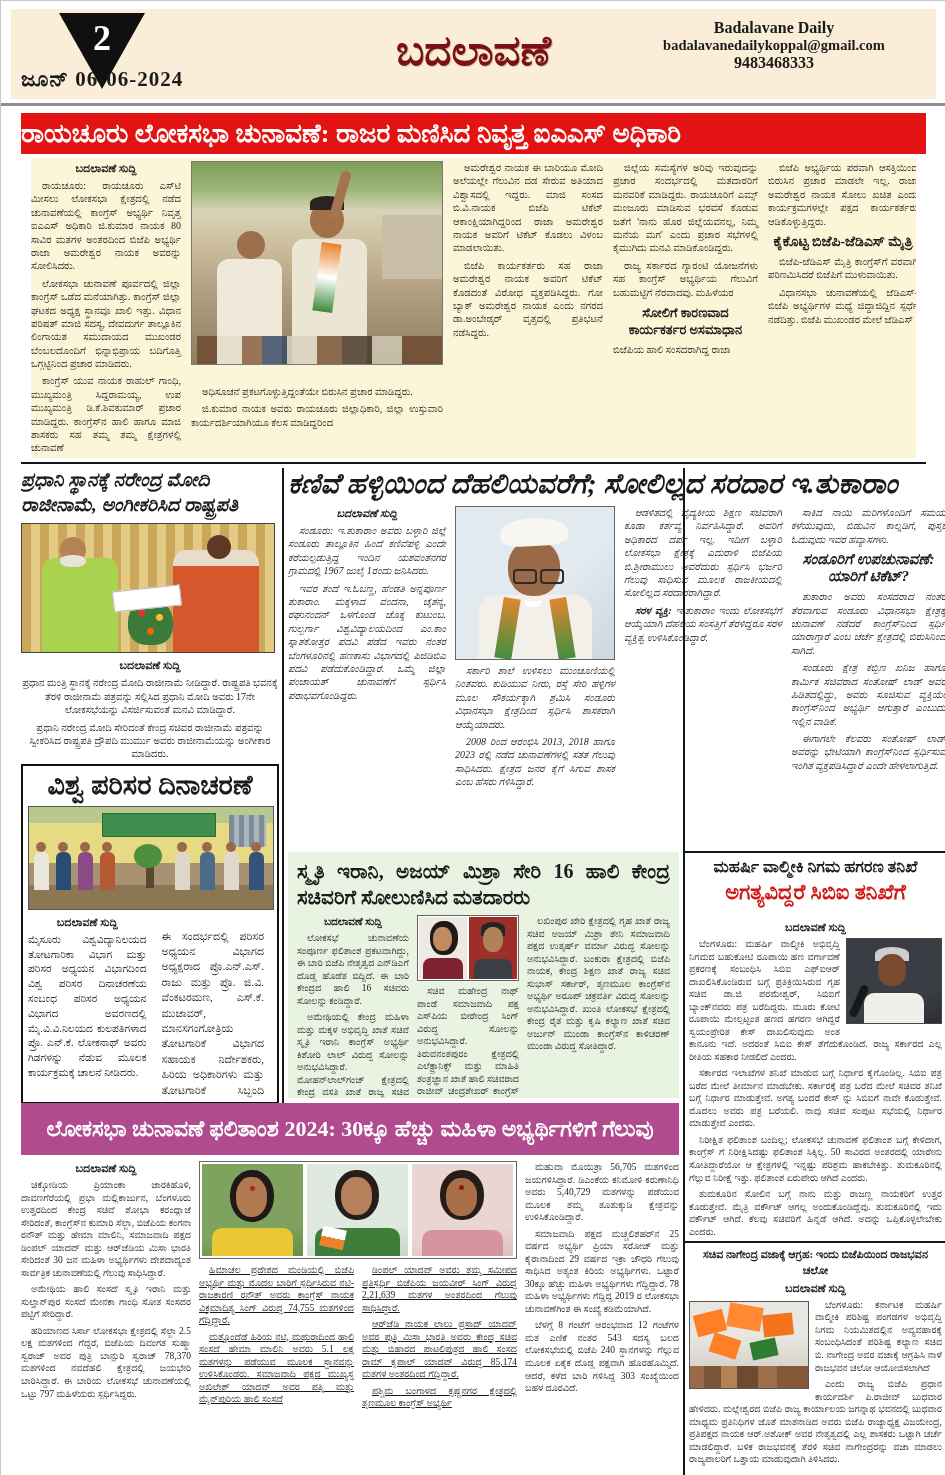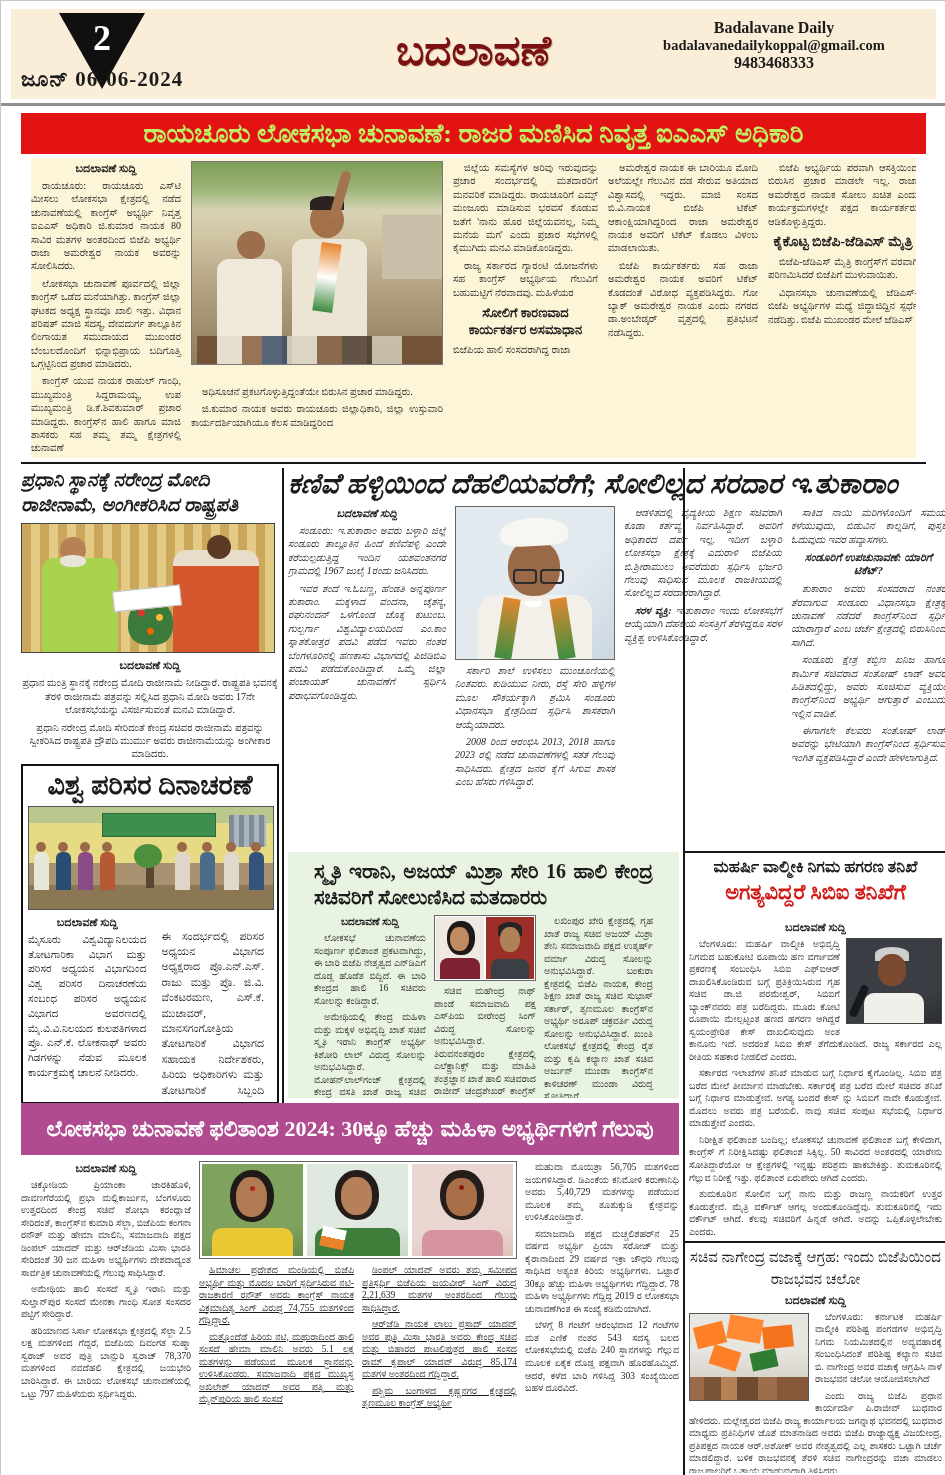--- a/index.html
+++ b/index.html
@@ -30,21 +30,21 @@
     <div class="abs" style="left:0;right:0;top:18px;text-align:center;font-size:42px;font-weight:700;color:#7c1113;text-shadow:1px 1px 0 #d8c7a8;">ಬದಲಾವಣೆ</div>
     <div class="abs" style="right:12px;top:10px;width:300px;text-align:center;">
       <div style="font-size:16px;font-weight:700;">Badalavane Daily</div>
       <div style="font-size:14.5px;font-weight:700;">badalavanedailykoppal@gmail.com</div>
       <div style="font-size:16px;font-weight:700;">9483468333</div>
     </div>
   </header>
 
   <div class="abs" style="left:0;top:102px;width:945px;height:3px;background:#8f8f8f;"></div>
 
-  <div class="abs" style="left:20px;top:112px;width:905px;height:41px;background:#e31313;color:#bef264;font-weight:700;font-size:26px;text-align:center;line-height:41px;overflow:hidden;">ರಾಯಚೂರು ಲೋಕಸಭಾ ಚುನಾವಣೆ: ರಾಜರ ಮಣಿಸಿದ ನಿವೃತ್ತ ಐಎಎಸ್ ಅಧಿಕಾರಿ</div>
+  <div class="abs" style="left:20px;top:112px;width:905px;height:41px;background:#e31313;color:#ffffff;font-weight:700;font-size:26px;line-height:41px;overflow:hidden;">ರಾಯಚೂರು ಲೋಕಸಭಾ ಚುನಾವಣೆ: ರಾಜರ ಮಣಿಸಿದ ನಿವೃತ್ತ ಐಎಎಸ್ ಅಧಿಕಾರಿ</div>
 
   <section class="abs" style="left:30px;top:157px;width:885px;height:300px;background:#fdf5d8;overflow:hidden;">
     <div style="display:flex;gap:10px;height:100%;padding-top:3px;">
       <div style="flex:0 0 150px;">
         <div class="byl">ಬದಲಾವಣೆ ಸುದ್ದಿ</div>
         <p class="bp">ರಾಯಚೂರು: ರಾಯಚೂರು ಎಸ್‌ಟಿ ಮೀಸಲು ಲೋಕಸಭಾ ಕ್ಷೇತ್ರದಲ್ಲಿ ನಡೆದ ಚುನಾವಣೆಯಲ್ಲಿ ಕಾಂಗ್ರೆಸ್ ಅಭ್ಯರ್ಥಿ ನಿವೃತ್ತ ಐಎಎಸ್ ಅಧಿಕಾರಿ ಜಿ.ಕುಮಾರ ನಾಯಕ 80 ಸಾವಿರ ಮತಗಳ ಅಂತರದಿಂದ ಬಿಜೆಪಿ ಅಭ್ಯರ್ಥಿ ರಾಜಾ ಅಮರೇಶ್ವರ ನಾಯಕ ಅವರನ್ನು ಸೋಲಿಸಿದರು.</p>
         <p class="bp">ಲೋಕಸಭಾ ಚುನಾವಣೆ ಪೂರ್ವದಲ್ಲಿ ಜಿಲ್ಲಾ ಕಾಂಗ್ರೆಸ್ ಒಡೆದ ಮನೆಯಾಗಿತ್ತು. ಕಾಂಗ್ರೆಸ್ ಜಿಲ್ಲಾ ಘಟಕದ ಅಧ್ಯಕ್ಷ ಸ್ಥಾನವೂ ಖಾಲಿ ಇತ್ತು. ವಿಧಾನ ಪರಿಷತ್ ಮಾಜಿ ಸದಸ್ಯ, ದೇವದುರ್ಗ ತಾಲ್ಲೂಕಿನ ಲಿಂಗಾಯತ ಸಮುದಾಯದ ಮುಖಂಡರ ಬೆಂಬಲದೊಂದಿಗೆ ಭಿನ್ನಾಭಿಪ್ರಾಯ ಬದಿಗೊತ್ತಿ ಒಗ್ಗಟ್ಟಿನಿಂದ ಪ್ರಚಾರ ಮಾಡಿದರು.</p>
         <p class="bp">ಕಾಂಗ್ರೆಸ್ ಯುವ ನಾಯಕ ರಾಹುಲ್ ಗಾಂಧಿ, ಮುಖ್ಯಮಂತ್ರಿ ಸಿದ್ದರಾಮಯ್ಯ, ಉಪ ಮುಖ್ಯಮಂತ್ರಿ ಡಿ.ಕೆ.ಶಿವಕುಮಾರ್ ಪ್ರಚಾರ ಮಾಡಿದ್ದರು. ಕಾಂಗ್ರೆಸ್‌ನ ಹಾಲಿ ಹಾಗೂ ಮಾಜಿ ಶಾಸಕರು ಸಹ ತಮ್ಮ ತಮ್ಮ ಕ್ಷೇತ್ರಗಳಲ್ಲಿ ಚುನಾವಣೆ</p>
       </div>
       <div style="flex:0 0 250px;">
@@ -56,29 +56,29 @@
           <div class="s" style="left:40%;bottom:0;width:30%;height:62%;background:#ece5d4;border-radius:12px 12px 0 0;"></div>
           <div class="s" style="left:50%;bottom:26%;width:8%;height:34%;background:linear-gradient(180deg,#e8832b,#ffffff 50%,#3c8a3c);transform:rotate(8deg);"></div>
           <div class="s" style="left:47%;top:20%;width:34px;height:36px;border-radius:50%;background:#a27049;"></div>
           <div class="s" style="left:47%;top:17%;width:34px;height:14px;border-radius:50% 50% 0 0;background:#2c2320;"></div>
           <div class="s" style="left:57%;top:4%;width:10px;height:52px;background:#a3744f;transform:rotate(16deg);border-radius:5px;"></div>
           <div class="s" style="left:2%;bottom:0;width:100%;height:14%;background:linear-gradient(90deg,#6f4a30 0 8%,#e4dccb 8% 18%,#8a5f40 18% 26%,#3a4d66 26% 36%,#d9d2c0 36% 48%,#7a5436 48% 58%,#4a3a2c 58% 70%,#cfc7b4 70% 82%,#6f4a30 82% 100%);opacity:.85;"></div>
         </div>
         <p class="bp" style="margin-top:20px;">ಅಧಿಸೂಚನೆ ಪ್ರಕಟಗೊಳ್ಳುತ್ತಿದ್ದಂತೆಯೇ ಬಿರುಸಿನ ಪ್ರಚಾರ ಮಾಡಿದ್ದರು.</p>
         <p class="bp">ಜಿ.ಕುಮಾರ ನಾಯಕ ಅವರು ರಾಯಚೂರು ಜಿಲ್ಲಾಧಿಕಾರಿ, ಜಿಲ್ಲಾ ಉಸ್ತುವಾರಿ ಕಾರ್ಯದರ್ಶಿಯಾಗಿಯೂ ಕೆಲಸ ಮಾಡಿದ್ದರಿಂದ</p>
       </div>
+      <div style="flex:0 0 150px;">
+        <p class="bp">ಅಮರೇಶ್ವರ ನಾಯಕ ಈ ಬಾರಿಯೂ ಮೋದಿ ಅಲೆಯಲ್ಲೇ ಗೆಲುವಿನ ದಡ ಸೇರುವ ಅತಿಯಾದ ವಿಶ್ವಾಸದಲ್ಲಿ ಇದ್ದರು. ಮಾಜಿ ಸಂಸದ ಬಿ.ವಿ.ನಾಯಕ ಬಿಜೆಪಿ ಟಿಕೆಟ್ ಆಕಾಂಕ್ಷಿಯಾಗಿದ್ದರಿಂದ ರಾಜಾ ಅಮರೇಶ್ವರ ನಾಯಕ ಅವರಿಗೆ ಟಿಕೆಟ್ ಕೊಡಲು ವಿಳಂಬ ಮಾಡಲಾಯಿತು.</p>
+        <p class="bp">ಬಿಜೆಪಿ ಕಾರ್ಯಕರ್ತರು ಸಹ ರಾಜಾ ಅಮರೇಶ್ವರ ನಾಯಕ ಅವರಿಗೆ ಟಿಕೆಟ್ ಕೊಡದಂತೆ ವಿರೋಧ ವ್ಯಕ್ತಪಡಿಸಿದ್ದರು. ಗೋ ಬ್ಯಾಕ್ ಅಮರೇಶ್ವರ ನಾಯಕ ಎಂದು ನಗರದ ಡಾ.ಅಂಬೇಡ್ಕರ್ ವೃತ್ತದಲ್ಲಿ ಪ್ರತಿಭಟನೆ ನಡೆಸಿದ್ದರು.</p>
+      </div>
       <div style="flex:0 0 145px;">
         <p class="bp">ಜಿಲ್ಲೆಯ ಸಮಸ್ಯೆಗಳ ಅರಿವು ಇರುವುದನ್ನು ಪ್ರಚಾರ ಸಂದರ್ಭದಲ್ಲಿ ಮತದಾರರಿಗೆ ಮನವರಿಕೆ ಮಾಡಿದ್ದರು. ರಾಯಚೂರಿಗೆ ಎಮ್ಸ್ ಮಂಜೂರು ಮಾಡಿಸುವ ಭರವಸೆ ಕೊಡುವ ಜತೆಗೆ 'ನಾನು ಹೊರ ಜಿಲ್ಲೆಯವನಲ್ಲ, ನಿಮ್ಮ ಮನೆಯ ಮಗ' ಎಂದು ಪ್ರಚಾರ ಸಭೆಗಳಲ್ಲಿ ಕೈಮುಗಿದು ಮನವಿ ಮಾಡಿಕೊಂಡಿದ್ದರು.</p>
         <p class="bp">ರಾಜ್ಯ ಸರ್ಕಾರದ ಗ್ಯಾರಂಟಿ ಯೋಜನೆಗಳು ಸಹ ಕಾಂಗ್ರೆಸ್ ಅಭ್ಯರ್ಥಿಯ ಗೆಲುವಿಗೆ ಬಹುಮಟ್ಟಿಗೆ ನೆರವಾದವು. ಮಹಿಳೆಯರ</p>
         <div class="sub" style="font-size:13px;line-height:1.3;margin:6px 0 4px;">ಸೋಲಿಗೆ ಕಾರಣವಾದ ಕಾರ್ಯಕರ್ತರ ಅಸಮಾಧಾನ</div>
         <p class="bp" style="text-indent:0;">ಬಿಜೆಪಿಯ ಹಾಲಿ ಸಂಸದರಾಗಿದ್ದ ರಾಜಾ</p>
-      </div>
-      <div style="flex:0 0 150px;">
-        <p class="bp">ಅಮರೇಶ್ವರ ನಾಯಕ ಈ ಬಾರಿಯೂ ಮೋದಿ ಅಲೆಯಲ್ಲೇ ಗೆಲುವಿನ ದಡ ಸೇರುವ ಅತಿಯಾದ ವಿಶ್ವಾಸದಲ್ಲಿ ಇದ್ದರು. ಮಾಜಿ ಸಂಸದ ಬಿ.ವಿ.ನಾಯಕ ಬಿಜೆಪಿ ಟಿಕೆಟ್ ಆಕಾಂಕ್ಷಿಯಾಗಿದ್ದರಿಂದ ರಾಜಾ ಅಮರೇಶ್ವರ ನಾಯಕ ಅವರಿಗೆ ಟಿಕೆಟ್ ಕೊಡಲು ವಿಳಂಬ ಮಾಡಲಾಯಿತು.</p>
-        <p class="bp">ಬಿಜೆಪಿ ಕಾರ್ಯಕರ್ತರು ಸಹ ರಾಜಾ ಅಮರೇಶ್ವರ ನಾಯಕ ಅವರಿಗೆ ಟಿಕೆಟ್ ಕೊಡದಂತೆ ವಿರೋಧ ವ್ಯಕ್ತಪಡಿಸಿದ್ದರು. ಗೋ ಬ್ಯಾಕ್ ಅಮರೇಶ್ವರ ನಾಯಕ ಎಂದು ನಗರದ ಡಾ.ಅಂಬೇಡ್ಕರ್ ವೃತ್ತದಲ್ಲಿ ಪ್ರತಿಭಟನೆ ನಡೆಸಿದ್ದರು.</p>
       </div>
       <div style="flex:0 0 150px;">
         <p class="bp">ಬಿಜೆಪಿ ಅಭ್ಯರ್ಥಿಯ ಪರವಾಗಿ ಆಸಕ್ತಿಯಿಂದ ಬಿರುಸಿನ ಪ್ರಚಾರ ಮಾಡಲೇ ಇಲ್ಲ. ರಾಜಾ ಅಮರೇಶ್ವರ ನಾಯಕ ಸೋಲು ಖಚಿತ ಎಂದು ಕಾರ್ಯಕ್ರಮಗಳಲ್ಲೇ ಪಕ್ಷದ ಕಾರ್ಯಕರ್ತರು ಆಡಿಕೊಳ್ಳುತ್ತಿದ್ದರು.</p>
         <div class="sub" style="font-size:14px;margin:6px 0 5px;">ಕೈಕೊಟ್ಟ ಬಿಜೆಪಿ-ಜೆಡಿಎಸ್ ಮೈತ್ರಿ</div>
         <p class="bp">ಬಿಜೆಪಿ-ಜೆಡಿಎಸ್ ಮೈತ್ರಿ ಕಾಂಗ್ರೆಸ್‌ಗೆ ವರವಾಗಿ ಪರಿಣಮಿಸಿದರೆ ಬಿಜೆಪಿಗೆ ಮುಳುವಾಯಿತು.</p>
         <p class="bp">ವಿಧಾನಸಭಾ ಚುನಾವಣೆಯಲ್ಲಿ ಜೆಡಿಎಸ್-ಬಿಜೆಪಿ ಅಭ್ಯರ್ಥಿಗಳ ಮಧ್ಯೆ ಜಿದ್ದಾಜಿದ್ದಿನ ಸ್ಪರ್ಧೆ ನಡೆದಿತ್ತು. ಬಿಜೆಪಿ ಮುಖಂಡರ ಮೇಲೆ ಜೆಡಿಎಸ್</p>
       </div>
     </div>
   </section>
 
@@ -153,29 +153,29 @@
         </div>
         <p class="bp" style="margin-top:4px;">ಸರ್ಕಾರಿ ಶಾಲೆ ಉಳಿಸಲು ಮುಂಚೂಣಿಯಲ್ಲಿ ನಿಂತವರು. ಕುಡಿಯುವ ನೀರು, ರಸ್ತೆ ಸೇರಿ ಹಳ್ಳಿಗಳ ಮೂಲ ಸೌಕರ್ಯಕ್ಕಾಗಿ ಶ್ರಮಿಸಿ ಸಂಡೂರು ವಿಧಾನಸಭಾ ಕ್ಷೇತ್ರದಿಂದ ಸ್ಪರ್ಧಿಸಿ ಶಾಸಕರಾಗಿ ಆಯ್ಕೆಯಾದರು.</p>
         <p class="bp">2008 ರಿಂದ ಆರಂಭಿಸಿ 2013, 2018 ಹಾಗೂ 2023 ರಲ್ಲಿ ನಡೆದ ಚುನಾವಣೆಗಳಲ್ಲಿ ಸತತ ಗೆಲುವು ಸಾಧಿಸಿದರು. ಕ್ಷೇತ್ರದ ಜನರ ಕೈಗೆ ಸಿಗುವ ಶಾಸಕ ಎಂಬ ಹೆಸರು ಗಳಿಸಿದ್ದಾರೆ.</p>
       </div>
       <div style="flex:0 0 158px;">
         <p class="bp">ಆಡಳಿತದಲ್ಲಿ ವೈದ್ಯಕೀಯ ಶಿಕ್ಷಣ ಸಚಿವರಾಗಿ ಕೂಡಾ ಕರ್ತವ್ಯ ನಿರ್ವಹಿಸಿದ್ದಾರೆ. ಅವರಿಗೆ ಅಧಿಕಾರದ ದರ್ಪ ಇಲ್ಲ. ಇದೀಗ ಬಳ್ಳಾರಿ ಲೋಕಸಭಾ ಕ್ಷೇತ್ರಕ್ಕೆ ಎದುರಾಳಿ ಬಿಜೆಪಿಯ ಬಿ.ಶ್ರೀರಾಮುಲು ಅವರೆದುರು ಸ್ಪರ್ಧಿಸಿ ಭರ್ಜರಿ ಗೆಲುವು ಸಾಧಿಸುವ ಮೂಲಕ ರಾಜಕೀಯದಲ್ಲಿ ಸೋಲಿಲ್ಲದ ಸರದಾರರಾಗಿದ್ದಾರೆ.</p>
         <p class="bp"><b>ಸರಳ ವ್ಯಕ್ತಿ:</b> <span>ಇ.ತುಕಾರಾಂ ಇಂದು ಲೋಕಸಭೆಗೆ ಆಯ್ಕೆಯಾಗಿ ದೆಹಲಿಯ ಸಂಸತ್ತಿಗೆ ತೆರಳಿದ್ದರೂ ಸರಳ ವ್ಯಕ್ತಿತ್ವ ಉಳಿಸಿಕೊಂಡಿದ್ದಾರೆ.</span></p>
       </div>
       <div style="flex:1;">
         <p class="bp">ಸಾಕಿದ ನಾಯಿ ಮರಿಗಳೊಂದಿಗೆ ಸಮಯ ಕಳೆಯುವುದು, ಬಿಡುವಿನ ಕಾಲ್ನಡಿಗೆ, ಪುಸ್ತಕ ಓದುವುದು ಇವರ ಹವ್ಯಾಸಗಳು.</p>
-        <div class="sub" style="font-size:11px;margin:5px 0;">ಸಂಡೂರಿಗೆ ಉಪಚುನಾವಣೆ: ಯಾರಿಗೆ ಟಿಕೆಟ್?</div>
+        <div class="sub" style="font-size:15px;margin:5px 0;">ಸಂಡೂರಿಗೆ ಉಪಚುನಾವಣೆ: ಯಾರಿಗೆ ಟಿಕೆಟ್?</div>
         <p class="bp">ತುಕಾರಾಂ ಅವರು ಸಂಸದರಾದ ನಂತರ ತೆರವಾಗುವ ಸಂಡೂರು ವಿಧಾನಸಭಾ ಕ್ಷೇತ್ರಕ್ಕೆ ಚುನಾವಣೆ ನಡೆದರೆ ಕಾಂಗ್ರೆಸ್‌ನಿಂದ ಸ್ಪರ್ಧಿ ಯಾರಾಗ್ತಾರೆ ಎಂಬ ಚರ್ಚೆ ಕ್ಷೇತ್ರದಲ್ಲಿ ಬಿರುಸಿನಿಂದ ಸಾಗಿದೆ.</p>
         <p class="bp">ಸಂಡೂರು ಕ್ಷೇತ್ರ ಕಬ್ಬಿಣ ಖನಿಜ ಹಾಗೂ ಕಾರ್ಮಿಕ ಸಚಿವರಾದ ಸಂತೋಷ್ ಲಾಡ್ ಅವರ ಹಿಡಿತದಲ್ಲಿದ್ದು, ಅವರು ಸೂಚಿಸುವ ವ್ಯಕ್ತಿಯೇ ಕಾಂಗ್ರೆಸ್‌ನಿಂದ ಅಭ್ಯರ್ಥಿ ಆಗುತ್ತಾರೆ ಎಂಬುದು ಇಲ್ಲಿನ ವಾಡಿಕೆ.</p>
         <p class="bp">ಈಗಾಗಲೇ ಕೆಲವರು ಸಂತೋಷ್ ಲಾಡ್ ಅವರನ್ನು ಭೇಟಿಯಾಗಿ ಕಾಂಗ್ರೆಸ್‌ನಿಂದ ಸ್ಪರ್ಧಿಸುವ ಇಂಗಿತ ವ್ಯಕ್ತಪಡಿಸಿದ್ದಾರೆ ಎಂದೇ ಹೇಳಲಾಗುತ್ತಿದೆ.</p>
       </div>
     </div>
   </section>
 
-  <section class="abs" style="left:287px;top:851px;width:391px;height:246px;background:#e9f3e2;box-sizing:border-box;padding:6px 26px;overflow:hidden;">
+  <section class="abs" style="left:287px;top:851px;width:391px;height:246px;background:#e9f3e2;box-sizing:border-box;padding:6px 9px;overflow:hidden;">
     <h2 style="margin:0 0 5px;font-size:20px;font-weight:700;line-height:1.3;text-align:justify;">ಸ್ಮೃತಿ ಇರಾನಿ, ಅಜಯ್ ಮಿಶ್ರಾ ಸೇರಿ 16 ಹಾಲಿ ಕೇಂದ್ರ ಸಚಿವರಿಗೆ ಸೋಲುಣಿಸಿದ ಮತದಾರರು</h2>
     <div style="display:flex;gap:8px;">
       <div style="flex:0 0 112px;">
         <div class="byl" style="font-size:10.5px;">ಬದಲಾವಣೆ ಸುದ್ದಿ</div>
         <p class="bp9">ಲೋಕಸಭೆ ಚುನಾವಣೆಯ ಸಂಪೂರ್ಣ ಫಲಿತಾಂಶ ಪ್ರಕಟವಾಗಿದ್ದು, ಈ ಬಾರಿ ಬಿಜೆಪಿ ನೇತೃತ್ವದ ಎನ್‌ಡಿಎಗೆ ದೊಡ್ಡ ಹೊಡೆತ ಬಿದ್ದಿದೆ. ಈ ಬಾರಿ ಕೇಂದ್ರದ ಹಾಲಿ 16 ಸಚಿವರು ಸೋಲನ್ನು ಕಂಡಿದ್ದಾರೆ.</p>
         <p class="bp9">ಅಮೇಥಿಯಲ್ಲಿ ಕೇಂದ್ರ ಮಹಿಳಾ ಮತ್ತು ಮಕ್ಕಳ ಅಭಿವೃದ್ಧಿ ಖಾತೆ ಸಚಿವೆ ಸ್ಮೃತಿ ಇರಾನಿ ಕಾಂಗ್ರೆಸ್ ಅಭ್ಯರ್ಥಿ ಕಿಶೋರಿ ಲಾಲ್ ವಿರುದ್ಧ ಸೋಲನ್ನು ಅನುಭವಿಸಿದ್ದಾರೆ. ಮೋಹನ್‌ಲಾಲ್‌ಗಂಜ್ ಕ್ಷೇತ್ರದಲ್ಲಿ ಕೇಂದ್ರ ವಸತಿ ಖಾತೆ ರಾಜ್ಯ ಸಚಿವ ಕೌಶಲ್ ಕಿಶೋರ್ ಅವರು ಸಮಾಜವಾದಿ ಪಕ್ಷದ ಆರ್.ಕೆ. ಚೌಧರಿ ವಿರುದ್ಧ ಸೋಲನ್ನು ಕಂಡುಕೊಂಡಿದ್ದಾರೆ. ಚಂದೌಲಿ ಕ್ಷೇತ್ರದಲ್ಲಿ ಕೈಗಾರಿಕೆ ಖಾತೆ</p>
       </div>
       <div style="flex:0 0 100px;">
         <div style="display:flex;gap:2px;border:1px solid #666;background:#fff;padding:1px;">
           <div class="ph" style="width:48px;height:62px;background:#efe9e3;">
@@ -260,21 +260,21 @@
       <div style="flex:1;">
         <p class="bp9">ಮಹುವಾ ಮೊಯಿತ್ರಾ 56,705 ಮತಗಳಿಂದ ಜಯಗಳಿಸಿದ್ದಾರೆ. ಡಿಎಂಕೆಯ ಕನಿಮೋಳಿ ಕರುಣಾನಿಧಿ ಅವರು 5,40,729 ಮತಗಳನ್ನು ಪಡೆಯುವ ಮೂಲಕ ತಮ್ಮ ತೂತುಕ್ಕುಡಿ ಕ್ಷೇತ್ರವನ್ನು ಉಳಿಸಿಕೊಂಡಿದ್ದಾರೆ.</p>
         <p class="bp9">ಸಮಾಜವಾದಿ ಪಕ್ಷದ ಮಚ್ಚಲಿಶಹರ್‌ನ 25 ವರ್ಷದ ಅಭ್ಯರ್ಥಿ ಪ್ರಿಯಾ ಸರೋಜ್ ಮತ್ತು ಕೈರಾನಾದಿಂದ 29 ವರ್ಷದ ಇಕ್ರಾ ಚೌಧರಿ ಗೆಲುವು ಸಾಧಿಸಿದ ಅತ್ಯಂತ ಕಿರಿಯ ಅಭ್ಯರ್ಥಿಗಳು. ಒಟ್ಟಾರೆ 30ಕ್ಕೂ ಹೆಚ್ಚು ಮಹಿಳಾ ಅಭ್ಯರ್ಥಿಗಳು ಗೆದ್ದಿದ್ದಾರೆ. 78 ಮಹಿಳಾ ಅಭ್ಯರ್ಥಿಗಳು ಗೆದ್ದಿದ್ದ 2019 ರ ಲೋಕಸಭಾ ಚುನಾವಣೆಗಿಂತ ಈ ಸಂಖ್ಯೆ ಕಡಿಮೆಯಾಗಿದೆ.</p>
         <p class="bp9">ಬೆಳಗ್ಗೆ 8 ಗಂಟೆಗೆ ಆರಂಭವಾದ 12 ಗಂಟೆಗಳ ಮತ ಎಣಿಕೆ ನಂತರ 543 ಸದಸ್ಯ ಬಲದ ಲೋಕಸಭೆಯಲ್ಲಿ ಬಿಜೆಪಿ 240 ಸ್ಥಾನಗಳನ್ನು ಗೆಲ್ಲುವ ಮೂಲಕ ಏಕೈಕ ದೊಡ್ಡ ಪಕ್ಷವಾಗಿ ಹೊರಹೊಮ್ಮಿದೆ. ಆದರೆ, ಕಳೆದ ಬಾರಿ ಗಳಿಸಿದ್ದ 303 ಸಂಖ್ಯೆಯಿಂದ ಬಹಳ ದೂರವಿದೆ.</p>
       </div>
     </div>
   </section>
 
   <div class="hrule" style="left:684px;top:1240px;width:261px;"></div>
   <section class="abs" style="left:688px;top:1246px;width:253px;height:226px;overflow:hidden;">
-    <h3 style="margin:0 0 3px;font-size:15px;font-weight:400;text-align:center;line-height:1.45;">ಸಚಿವ ನಾಗೇಂದ್ರ ವಜಾಕ್ಕೆ ಆಗ್ರಹ: ಇಂದು ಬಿಜೆಪಿಯಿಂದ ರಾಜಭವನ ಚಲೋ</h3>
+    <h3 style="margin:0 0 3px;font-size:11px;font-weight:700;text-align:center;line-height:1.45;">ಸಚಿವ ನಾಗೇಂದ್ರ ವಜಾಕ್ಕೆ ಆಗ್ರಹ: ಇಂದು ಬಿಜೆಪಿಯಿಂದ ರಾಜಭವನ ಚಲೋ</h3>
     <div class="byl">ಬದಲಾವಣೆ ಸುದ್ದಿ</div>
     <div class="ph" style="float:left;width:118px;height:86px;margin:2px 6px 3px 0;border:1px solid #555;background:linear-gradient(180deg,#e8e6e0 0 40%,#cbc7bd 100%);">
       <div class="s" style="left:4%;top:12%;width:30px;height:22px;background:#ff7f27;transform:rotate(-14deg);"></div>
       <div class="s" style="left:32%;top:4%;width:34px;height:24px;background:#ff8a33;transform:rotate(10deg);"></div>
       <div class="s" style="left:62%;top:14%;width:30px;height:22px;background:#f4731c;transform:rotate(-6deg);"></div>
       <div class="s" style="left:18%;top:40%;width:28px;height:20px;background:#ff7f27;transform:rotate(18deg);"></div>
       <div class="s" style="left:52%;top:44%;width:26px;height:18px;background:#2e7d32;transform:rotate(-12deg);"></div>
       <div class="s" style="left:0;bottom:0;width:100%;height:26%;background:linear-gradient(90deg,#9a6a48 0 12%,#7a5436 12% 26%,#b58155 26% 40%,#6f4a30 40% 58%,#9c6e4c 58% 74%,#85593a 74% 100%);"></div>
     </div>
     <p class="bp9">ಬೆಂಗಳೂರು: ಕರ್ನಾಟಕ ಮಹರ್ಷಿ ವಾಲ್ಮೀಕಿ ಪರಿಶಿಷ್ಟ ಪಂಗಡಗಳ ಅಭಿವೃದ್ಧಿ ನಿಗಮ ನಿಯಮಿತದಲ್ಲಿನ ಅವ್ಯವಹಾರಕ್ಕೆ ಸಂಬಂಧಿಸಿದಂತೆ ಪರಿಶಿಷ್ಟ ಕಲ್ಯಾಣ ಸಚಿವ ಬಿ. ನಾಗೇಂದ್ರ ಅವರ ವಜಾಕ್ಕೆ ಆಗ್ರಹಿಸಿ ನಾಳೆ ರಾಜಭವನ ಚಲೋ ಆಯೋಜಿಸಲಾಗಿದೆ</p>

